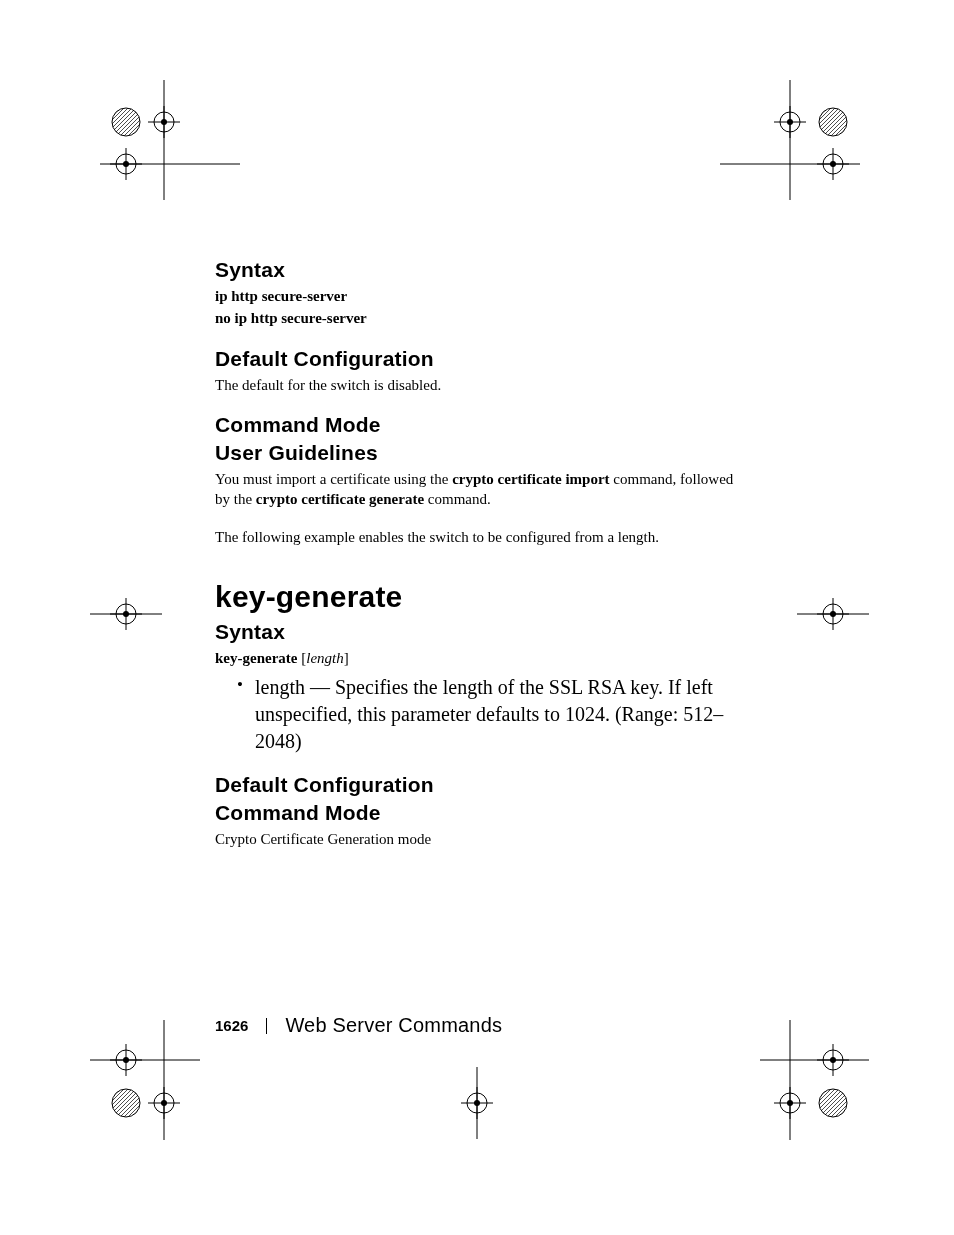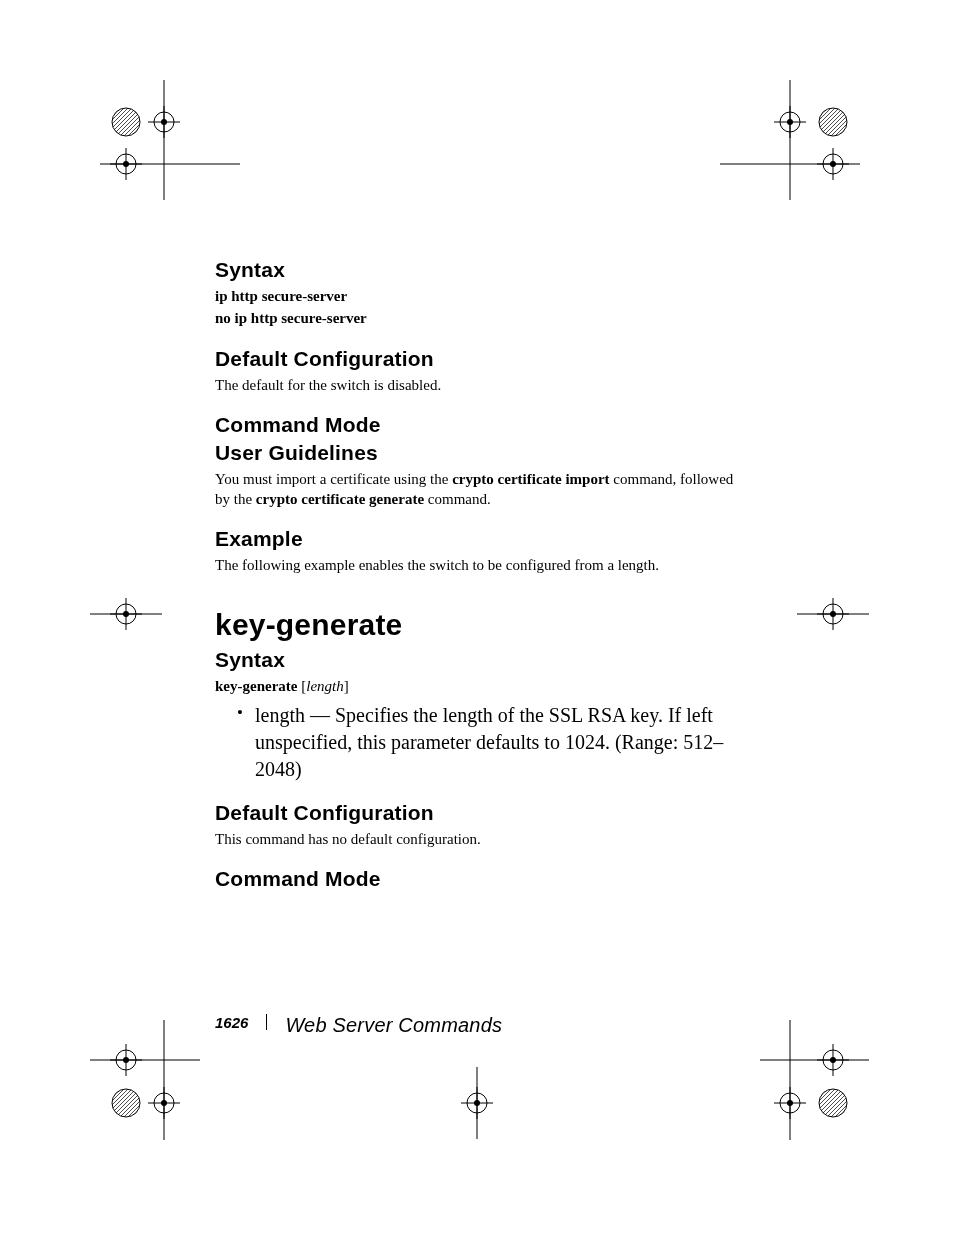--- a/index.html
+++ b/index.html
@@ -53,22 +53,22 @@
   .bullet .txt {
     font-size: 20px;
     line-height: 1.35;
   }
   .footer {
     position: absolute;
     left: 215px;
     top: 1014px;
     font-size: 14px;
     display: flex;
+    align-items: center;
     gap: 18px;
-    font-style: italic;
   }
   .footer .pnum {
     font-family: "Helvetica Neue", Helvetica, Arial, sans-serif;
     font-weight: 700;
     font-size: 15px;
   }
   .footer .divider {
     width: 1px;
     height: 16px;
     background: #000;
@@ -141,40 +141,39 @@
   <div class="section-head">Default Configuration</div>
   <p class="body">The default for the switch is disabled.</p>
 
   <div class="section-head">Command Mode</div>
 
   <div class="section-head">User Guidelines</div>
   <p class="body">
     <span>You must import a certificate using the </span><span class="bold">crypto certificate import</span><span> command, followed by the </span><span class="bold">crypto certificate generate</span><span> command.</span>
   </p>
 
-  <div class="section-head">Example</div>
   <p class="body">The following example enables the switch to be configured from a length.</p>
 
   <div class="cmd-title">key-generate</div>
 
   <div class="section-head">Syntax</div>
   <p class="body" style="margin-bottom:6px">
     <span class="bold">key-generate</span><span> [</span><span class="italic">length</span><span>]</span>
   </p>
   <div class="bullet">
     <div class="dot">•</div>
     <div class="txt">
       <span class="italic">length</span><span> — </span><span>Specifies the length of the SSL RSA key. If left unspecified, this parameter defaults to 1024. (Range: 512–2048)</span>
     </div>
   </div>
 
   <div class="section-head">Default Configuration</div>
-  <p class="body">This command has no default configuration.</p>
 
   <div class="section-head">Command Mode</div>
+  <p class="body">Crypto Certificate Generation mode</p>
 
 </div>
 
 <div class="footer">
   <span class="pnum">1626</span>
   <span class="divider"></span>
   <span class="sect">Web Server Commands</span>
 </div>
 
 </body></html>

